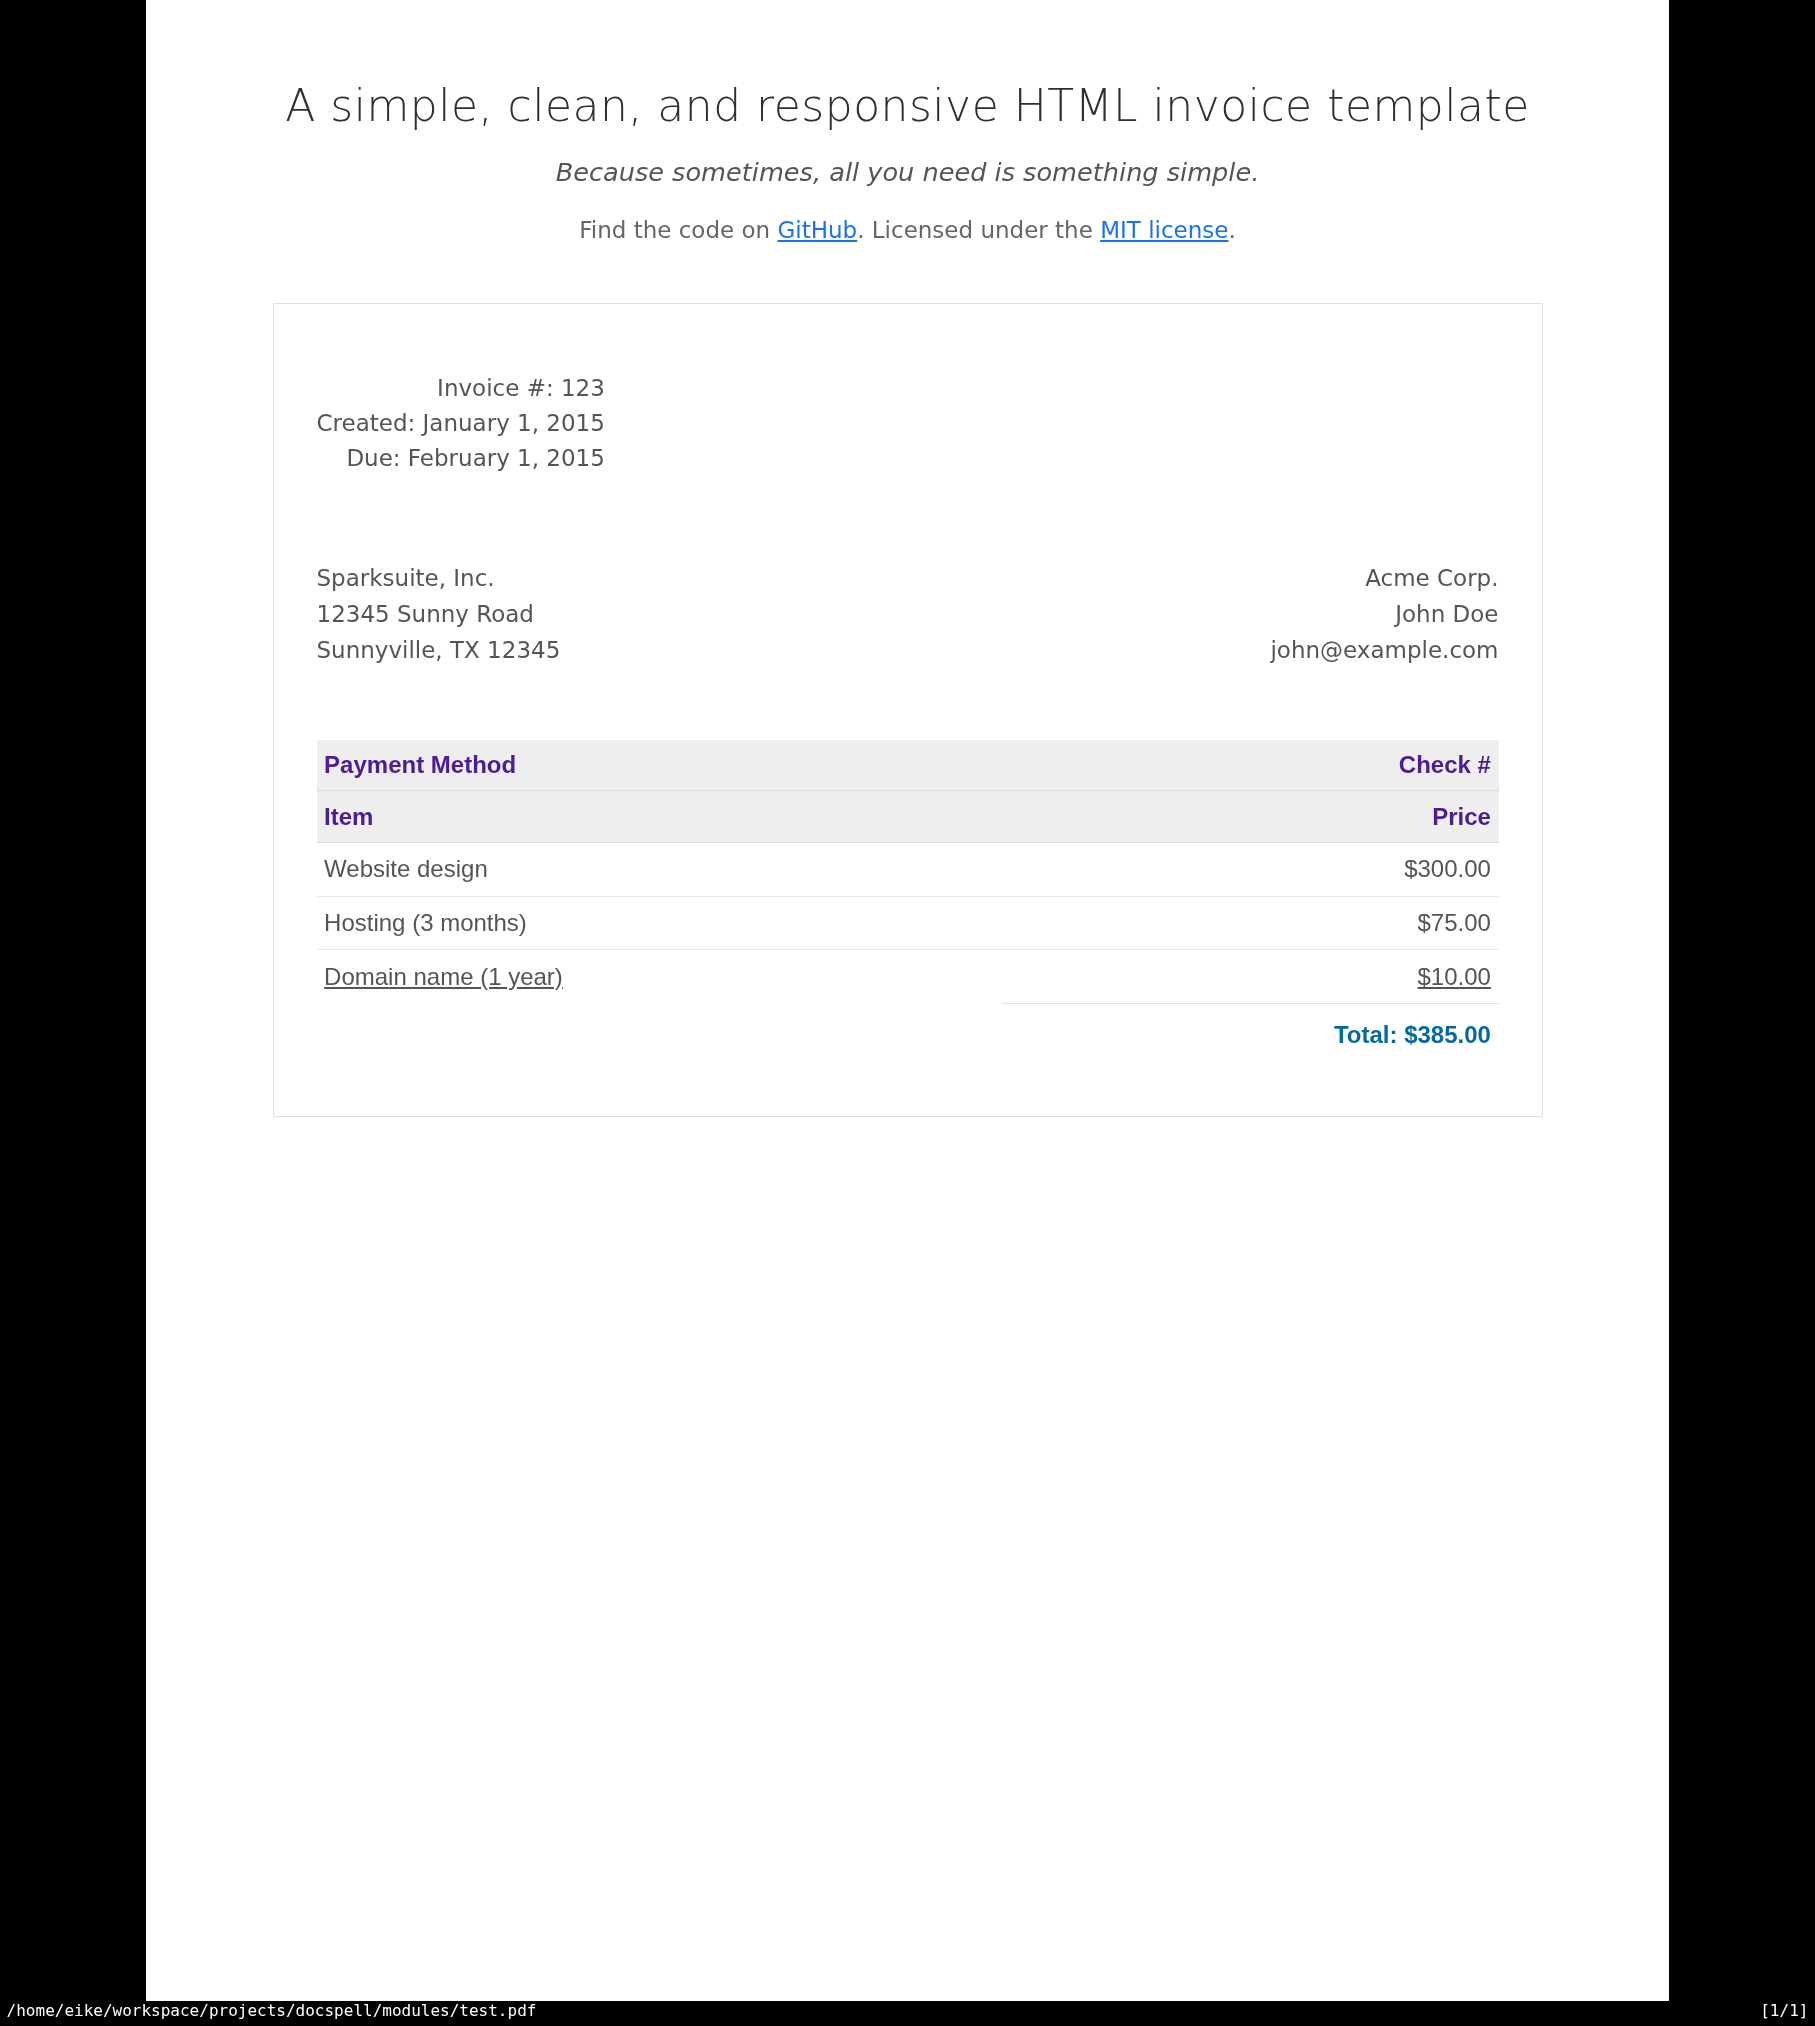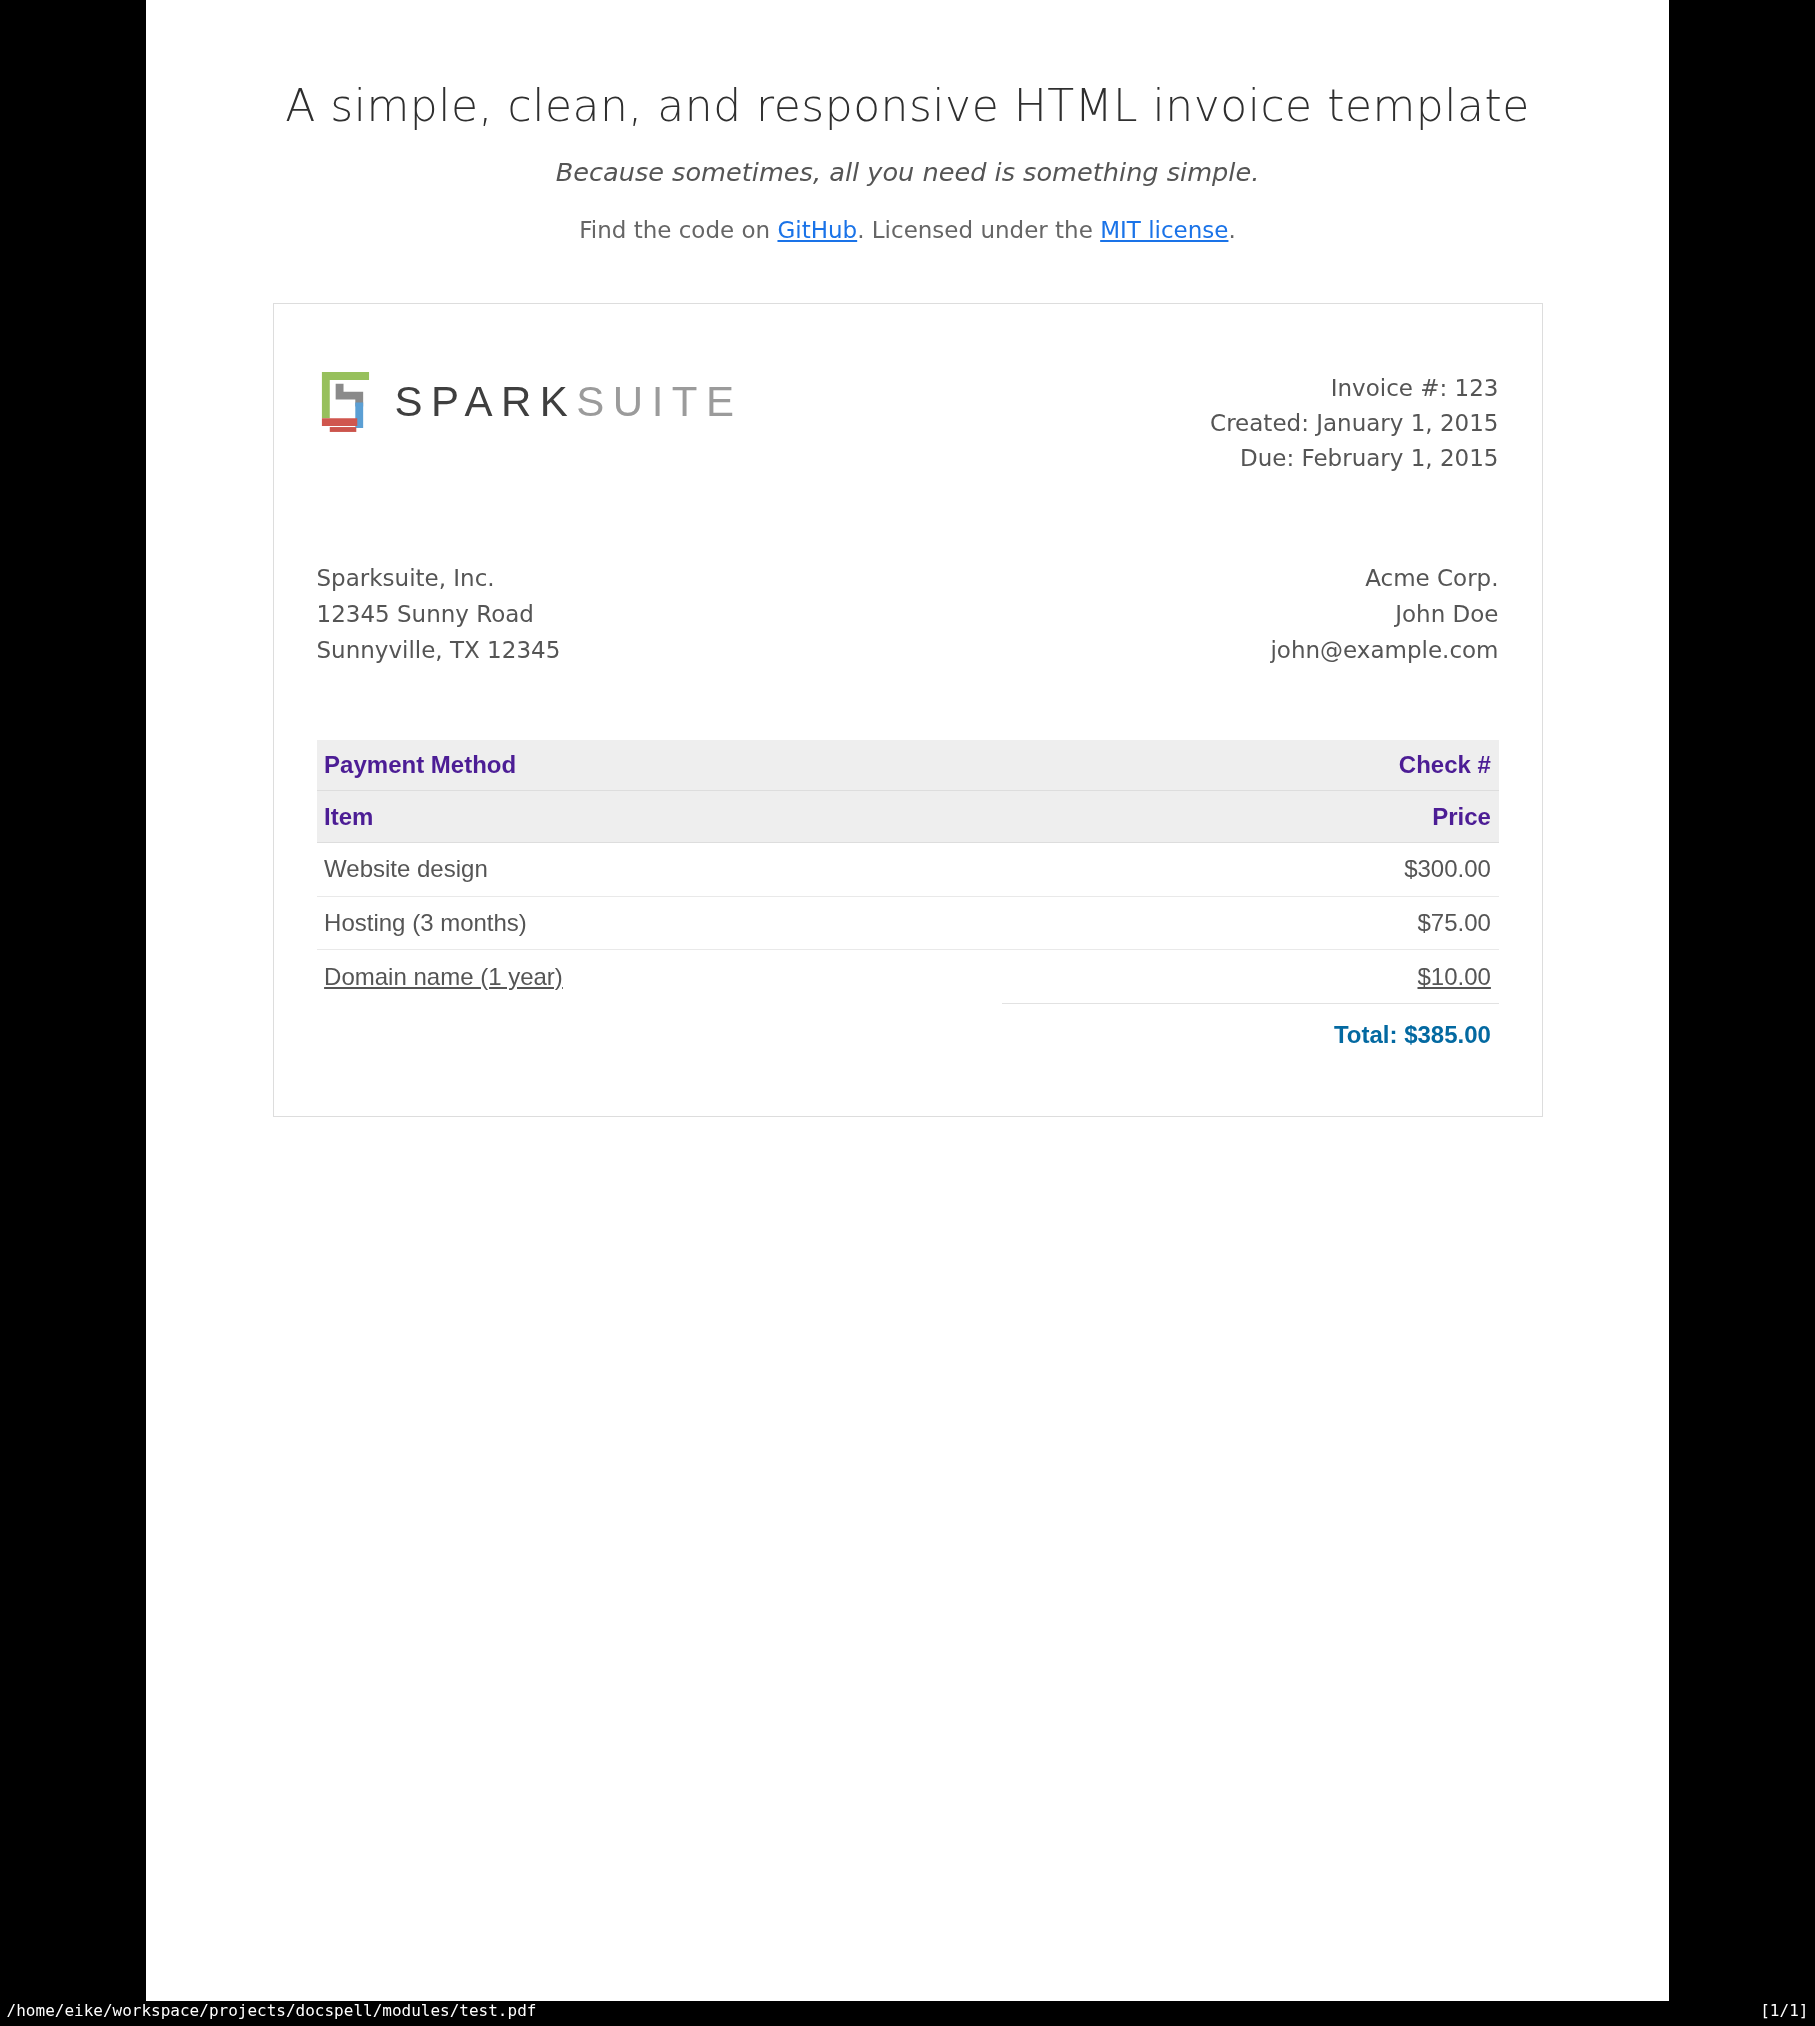--- a/index.html
+++ b/index.html
@@ -87,32 +87,20 @@
 
   <div class="doc-subtitle">Because sometimes, all you need is something simple.</div>
 
   <div class="doc-links">
     <span>Find the code on </span><a>GitHub</a><span>. Licensed under the </span><a>MIT license</a><span>.</span>
   </div>
 
   <div class="invoice-box">
 
     <div class="box-top">
-      <div class="logo">
-        <svg class="logo-mark" viewBox="0 0 56 62" xmlns="http://www.w3.org/2000/svg">
-          <path d="M53 5 H9 V48" stroke="#97c05c" stroke-width="8" fill="none"></path>
-          <path d="M23 13 V25 H43 V36" stroke="#8a8a8a" stroke-width="8" fill="none"></path>
-          <path d="M43 32 V58" stroke="#5b9fd4" stroke-width="8" fill="none"></path>
-          <path d="M5 52 H41" stroke="#d0564e" stroke-width="8" fill="none"></path>
-          <path d="M13 59.5 H40" stroke="#cc544c" stroke-width="5" fill="none"></path>
-        </svg>
-        <div class="logo-text">
-          <span class="brand-a">SPARK</span><span class="brand-b">SUITE</span>
-        </div>
-      </div>
       <div class="invoice-meta">
         <div>Invoice #: 123</div>
         <div>Created: January 1, 2015</div>
         <div>Due: February 1, 2015</div>
       </div>
     </div>
 
     <div class="addresses">
       <div class="addr-left">
         <div>Sparksuite, Inc.</div>

